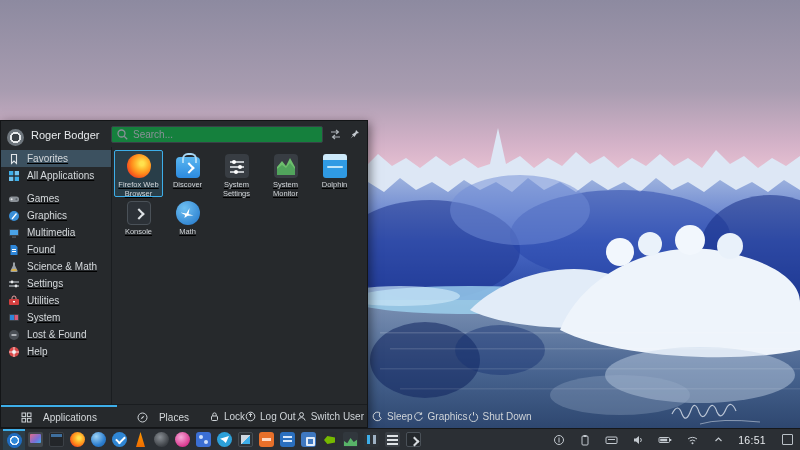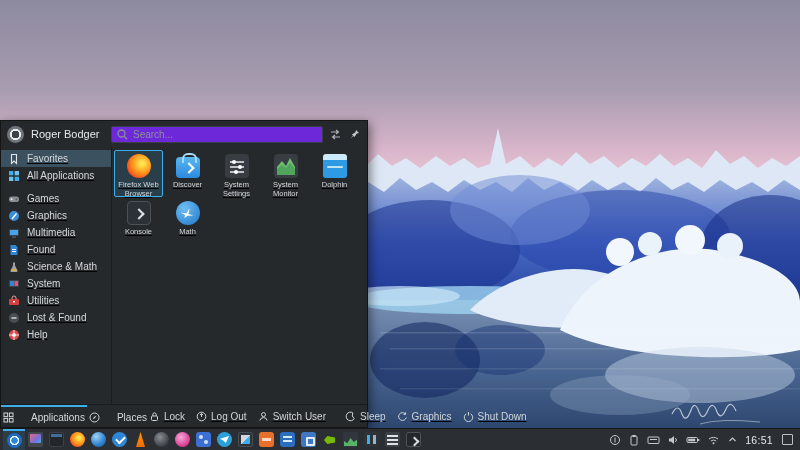--- a/index.html
+++ b/index.html
@@ -5,25 +5,25 @@
   *{margin:0;padding:0;box-sizing:border-box;font-family:"Liberation Sans","DejaVu Sans",sans-serif;}
   html,body{width:800px;height:450px;overflow:hidden;background:#222;}
   .desktop{position:relative;width:800px;height:450px;overflow:hidden;}
 
   
   .wallpaper{position:absolute;inset:0;}
   .wallpaper svg{display:block;}
 
   
   .menu{position:absolute;left:0;top:120px;width:368px;height:308px;background:#26292c;border:1px solid #131517;display:flex;flex-direction:column;box-shadow:2px 3px 10px rgba(0,0,0,.5);}
-  .menu-header{height:26px;display:flex;align-items:center;padding:0 6px;flex:0 0 auto;}
+  .menu-header{height:26px;display:flex;padding:8px 6px;flex:0 0 auto;}
   .avatar{width:17px;height:17px;border-radius:50%;background:radial-gradient(circle,#3c4247 0 30%,#e8eaec 32% 46%,#6e767d 48% 100%);flex:0 0 auto;}
   .user-name{color:#e6e9eb;font-size:11px;margin-left:7px;white-space:nowrap;}
   .search-wrap{margin-left:auto;display:flex;align-items:center;gap:6px;}
-  .search-box{width:212px;height:17px;background:#6d28d9;border:1px solid #3a4047;border-radius:2px;display:flex;align-items:center;padding:0 4px;gap:4px;}
+  .search-box{width:212px;height:17px;background:#15803d;border:1px solid #3a4047;border-radius:2px;display:flex;align-items:center;padding:0 4px;gap:4px;}
   .search-box input{background:transparent;border:none;outline:none;color:#cfd4d8;font-size:10px;width:100%;}
   .search-box input::placeholder{color:#8a9198;}
   .hdr-icon{width:13px;height:13px;flex:0 0 auto;}
   .menu-body{flex:1;display:flex;min-height:0;text-decoration:underline;}
   .sidebar{width:111px;border-right:1px solid #1a1d20;padding-top:3px;flex:0 0 auto;}
   .side-item{height:17px;display:flex;align-items:center;gap:7px;padding:0 7px;color:#d4d8db;font-size:10px;cursor:default;white-space:nowrap;}
   .side-item.active{background:#3c5160;}
   .side-item .sic{width:12px;height:12px;flex:0 0 auto;}
   .side-sep{height:6px;}
   .grid{flex:1;padding:3px 2px;display:flex;flex-wrap:wrap;align-content:flex-start;}
@@ -37,23 +37,23 @@
   .aic-discover::before{content:"";position:absolute;left:6px;top:-4px;width:11px;height:8px;border:2px solid #a9d9f7;border-bottom:none;border-radius:6px 6px 0 0;}
   .aic-discover::after{content:"";position:absolute;left:9px;top:7px;width:6px;height:6px;border-right:2px solid #fff;border-top:2px solid #fff;transform:rotate(45deg);}
   .aic-dark{border-radius:4px;background:#383d43;position:relative;}
   .aic-dolphin{border-radius:3px;background:linear-gradient(180deg,#cdeafb 0 26%,#2f9ae4 26% 100%);position:relative;}
   .aic-dolphin::after{content:"";position:absolute;left:4px;top:12px;width:16px;height:2px;background:#bfe4f9;border-radius:1px;}
   .aic-konsole{border-radius:4px;background:#2c3137;border:1px solid #4a5158;position:relative;}
   .aic-konsole::after{content:"";position:absolute;left:7px;top:8px;width:6px;height:6px;border-right:2px solid #dfe3e6;border-top:2px solid #dfe3e6;transform:rotate(45deg);}
   .aic-kate{border-radius:50%;background:radial-gradient(circle at 35% 30%,#6fc0f2,#1f74c9);position:relative;}
   .aic-kate::after{content:"";position:absolute;left:5px;top:7px;width:13px;height:10px;background:#fff;clip-path:polygon(0 45%,45% 55%,70% 0,62% 60%,100% 75%,55% 78%,30% 100%,35% 70%);}
   .menu-footer{height:23px;border-top:1px solid #1a1d20;display:flex;align-items:center;flex:0 0 auto;padding-right:6px;}
-  .ftab{height:100%;display:flex;align-items:center;gap:17px;padding:0 2px;color:#d4d8db;font-size:10px;border-top:2px solid transparent;}
+  .ftab{height:100%;display:flex;align-items:center;gap:11px;padding:0 20px;color:#d4d8db;font-size:10px;border-top:2px solid transparent;}
   .ftab.active{border-top-color:#3daee9;}
-  .factions{margin-left:auto;display:flex;gap:11px;text-decoration:underline;}
+  .factions{margin-left:auto;display:flex;}
   .faction{display:flex;align-items:center;gap:4px;color:#cfd4d8;font-size:10px;white-space:nowrap;}
   .faction.gapped{margin-left:8px;}
   .fic{width:11px;height:11px;flex:0 0 auto;}
 
   
   .taskbar{position:absolute;left:0;bottom:0;width:800px;height:22px;background:#2b2f34;border-top:1px solid #16181b;display:flex;align-items:center;padding:0 3px;gap:0;}
   .tb-launcher{width:22px;height:21px;display:flex;align-items:center;justify-content:center;border-top:2px solid #3daee9;background:rgba(61,174,233,.12);}
   .tb-item{width:21px;height:21px;display:flex;align-items:center;justify-content:center;}
   .ti{width:15px;height:15px;position:relative;flex:0 0 auto;}
   .ti-kubuntu{border-radius:50%;background:radial-gradient(circle,#2f88d8 0 28%,#e8f2fb 32% 42%,#1f6cc0 46% 100%);}
@@ -85,21 +85,21 @@
   .ti-sysmon{border-radius:2px;background:#31373d;}
   .ti-sysmon::after{content:"";position:absolute;left:1px;bottom:1px;width:13px;height:9px;background:#58b368;clip-path:polygon(0 100%,0 45%,25% 70%,50% 10%,75% 55%,100% 30%,100% 100%);}
   .ti-partition{border-radius:2px;background:#2e3338;}
   .ti-partition::after{content:"";position:absolute;left:3px;top:3px;width:3px;height:9px;background:#3daee9;box-shadow:6px 0 0 #7f8archive;} 
   .ti-partition::before{content:"";position:absolute;left:9px;top:3px;width:3px;height:9px;background:#9fb2c4;}
   .ti-sliders{border-radius:2px;background:#3a3f45;}
   .ti-sliders::after{content:"";position:absolute;left:2px;top:3px;width:11px;height:2px;background:#dfe3e6;box-shadow:0 4px 0 #dfe3e6,0 8px 0 #dfe3e6;}
   .ti-konsole2{border-radius:2px;background:#24282c;border:1px solid #4a5158;}
   .ti-konsole2::after{content:"";position:absolute;left:4px;top:5px;width:5px;height:5px;border-right:2px solid #d6dade;border-top:2px solid #d6dade;transform:rotate(45deg);}
 
-  .tray{margin-left:auto;display:flex;align-items:center;gap:7px;padding-right:4px;}
+  .tray{margin-left:auto;display:flex;align-items:center;gap:14px;padding-right:4px;}
   .tray svg{display:block;}
   .clock{color:#e6e9ec;font-size:10.5px;letter-spacing:.3px;}
   .showdesk{width:11px;height:11px;border:1px solid #b9c0c6;border-radius:1px;margin-left:2px;}
 </style>
 </head>
 <body>
 
 <div class="desktop">
 
   <div class="wallpaper">
@@ -231,33 +231,42 @@
         </div>
         <div class="side-item">
           <svg class="sic" viewBox="0 0 12 12">
               <path d="M5 1.5h2v3l2.5 5a1 1 0 01-.9 1.5h-5.2a1 1 0 01-.9-1.5L5 4.5z" fill="#9aa0a6"></path>
               <path d="M4 8h4l1 2H3z" fill="#d8b04a"></path>
             </svg>
           <span>Science &amp; Math</span>
         </div>
         <div class="side-item">
           <svg class="sic" viewBox="0 0 12 12">
+              <line x1="1" y1="4" x2="11" y2="4" stroke="#b9c0c6" stroke-width="1.2"></line>
+              <line x1="1" y1="8" x2="11" y2="8" stroke="#b9c0c6" stroke-width="1.2"></line>
+              <circle cx="4" cy="4" r="1.4" fill="#e8eaec"></circle>
+              <circle cx="8" cy="8" r="1.4" fill="#e8eaec"></circle>
+            </svg>
+          <span>Settings</span>
+        </div>
+        <div class="side-item">
+          <svg class="sic" viewBox="0 0 12 12">
+              <rect x="1" y="4" width="10" height="6" rx="1" fill="#d33f3f"></rect>
+              <path d="M4 4V3a2 2 0 014 0v1" fill="none" stroke="#e8a0a0" stroke-width="1"></path>
+              <rect x="5" y="6" width="2" height="1.4" fill="#fff"></rect>
+            </svg>
+          <span>Utilities</span>
+        </div>
+        <div class="side-item">
+          <svg class="sic" viewBox="0 0 12 12">
               <rect x="1" y="2" width="10" height="7" rx="1" fill="#3d434a"></rect>
               <rect x="2" y="3" width="4" height="5" fill="#2e86d8"></rect>
               <rect x="6.5" y="3" width="3.5" height="5" fill="#d85a7a"></rect>
             </svg>
           <span>System</span>
-        </div>
-        <div class="side-item">
-          <svg class="sic" viewBox="0 0 12 12">
-              <rect x="1" y="4" width="10" height="6" rx="1" fill="#d33f3f"></rect>
-              <path d="M4 4V3a2 2 0 014 0v1" fill="none" stroke="#e8a0a0" stroke-width="1"></path>
-              <rect x="5" y="6" width="2" height="1.4" fill="#fff"></rect>
-            </svg>
-          <span>Utilities</span>
         </div>
         <div class="side-item">
           <svg class="sic" viewBox="0 0 12 12">
               <circle cx="6" cy="6" r="5" fill="#4a4f55"></circle>
               <rect x="3.5" y="5.3" width="5" height="1.4" fill="#d6dade"></rect>
             </svg>
           <span>Lost &amp; Found</span>
         </div>
         <div class="side-item">
           <svg class="sic" viewBox="0 0 12 12">

